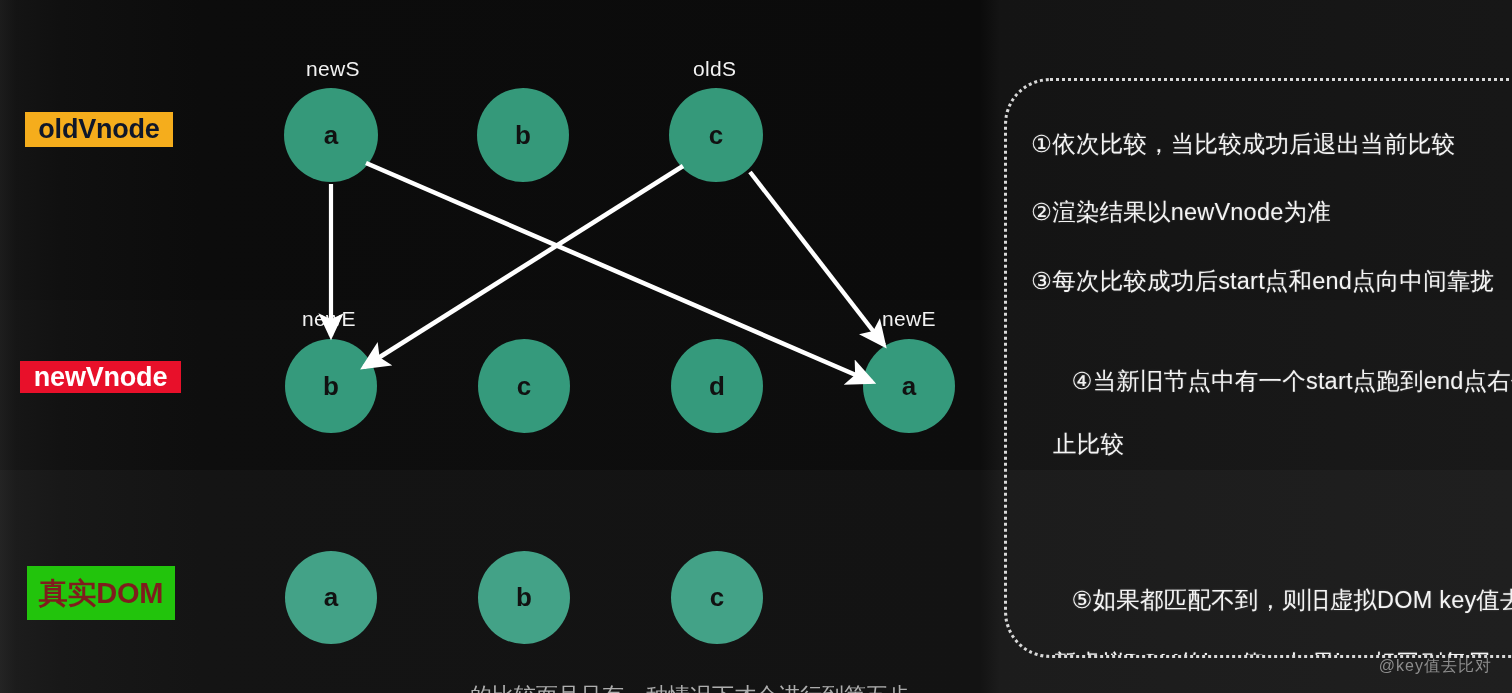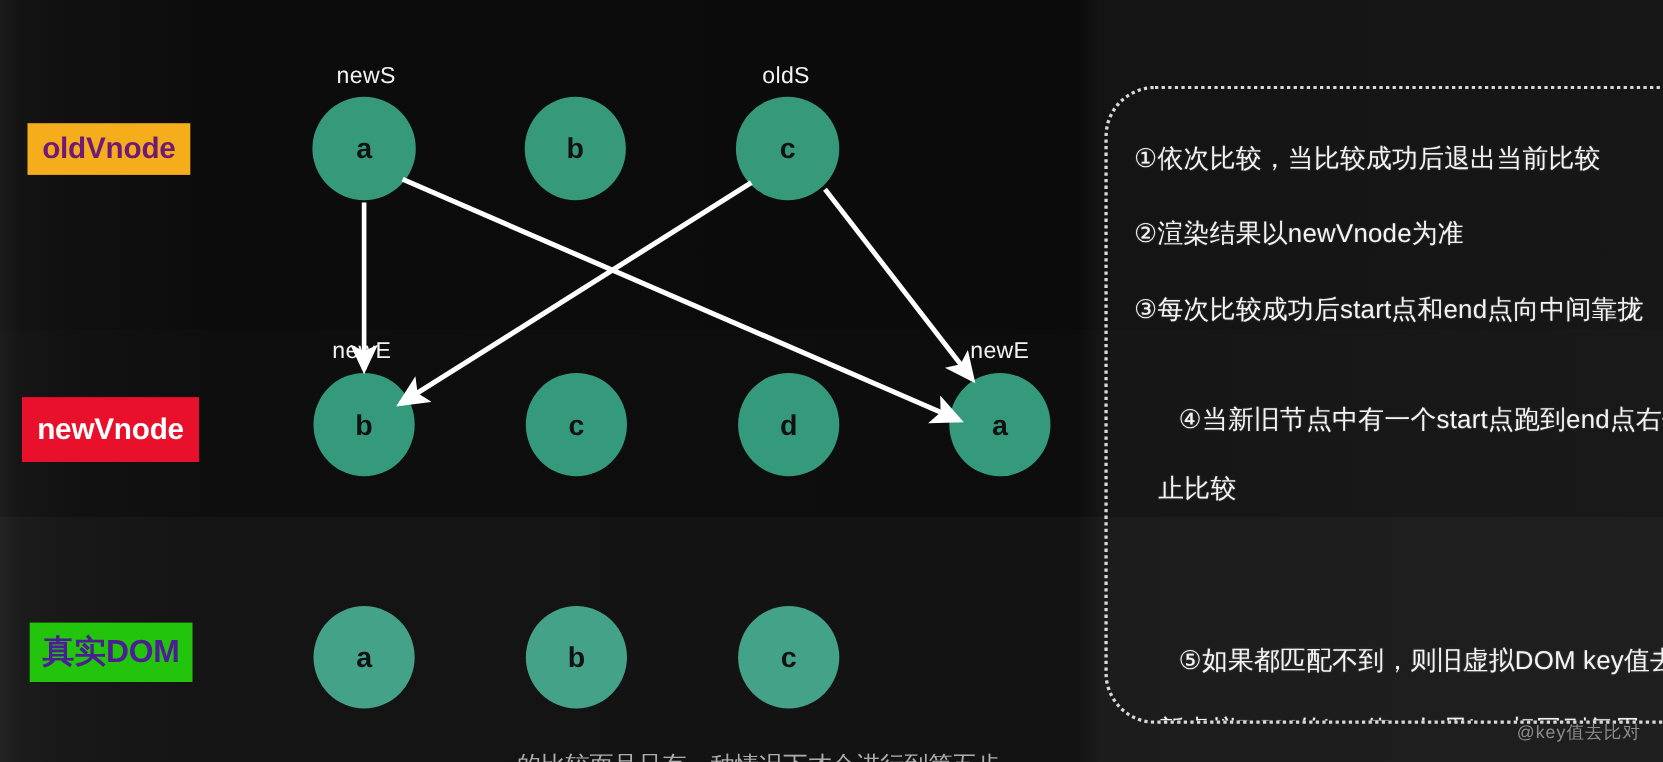--- a/index.html
+++ b/index.html
@@ -44,37 +44,37 @@
     display: flex;
     align-items: center;
     justify-content: center;
     font-weight: 700;
     letter-spacing: -0.2px;
     white-space: nowrap;
     line-height: 1;
   }
   #badge-old {
     left: 25px; top: 112px;
-    width: 148px; height: 47px;
+    width: 148px; height: 35px;
     background: #f5ad1c;
-    color: #701a75;
+    color: #0f172a;
     font-size: 27px;
   }
   #badge-new {
     left: 20px; top: 361px;
-    width: 161px; height: 59px;
+    width: 161px; height: 32px;
     background: #e8102a;
     color: #ffffff;
     font-size: 27px;
   }
   #badge-dom {
     left: 27px; top: 566px;
     width: 148px; height: 54px;
     background: #22c40c;
-    color: #4c1d95;
+    color: #7f1d1d;
     font-size: 29px;
   }
 
   
   .node {
     position: absolute;
     border-radius: 50%;
     display: flex;
     align-items: center;
     justify-content: center;

